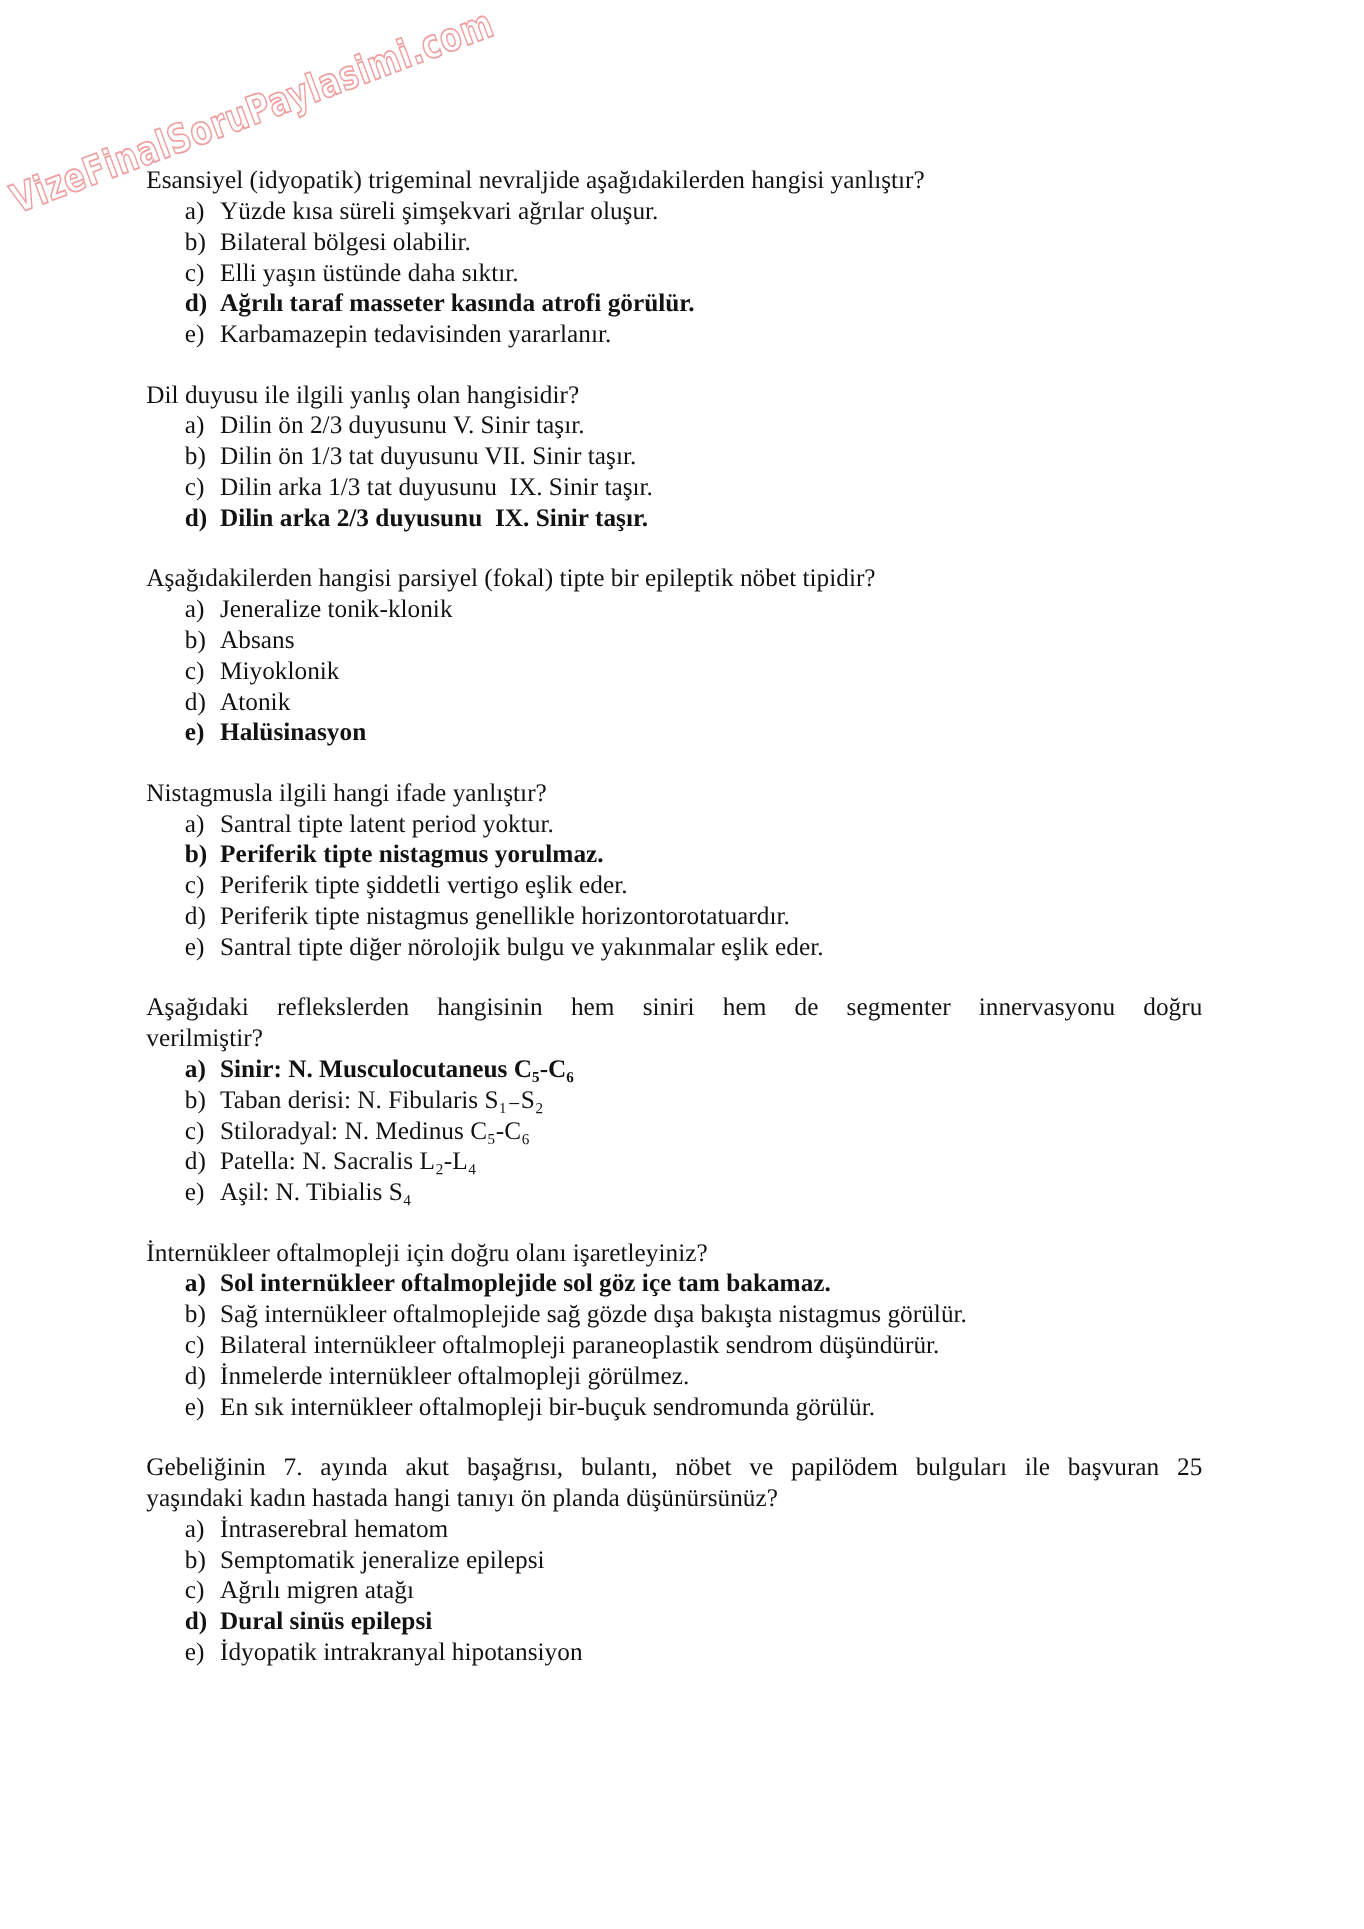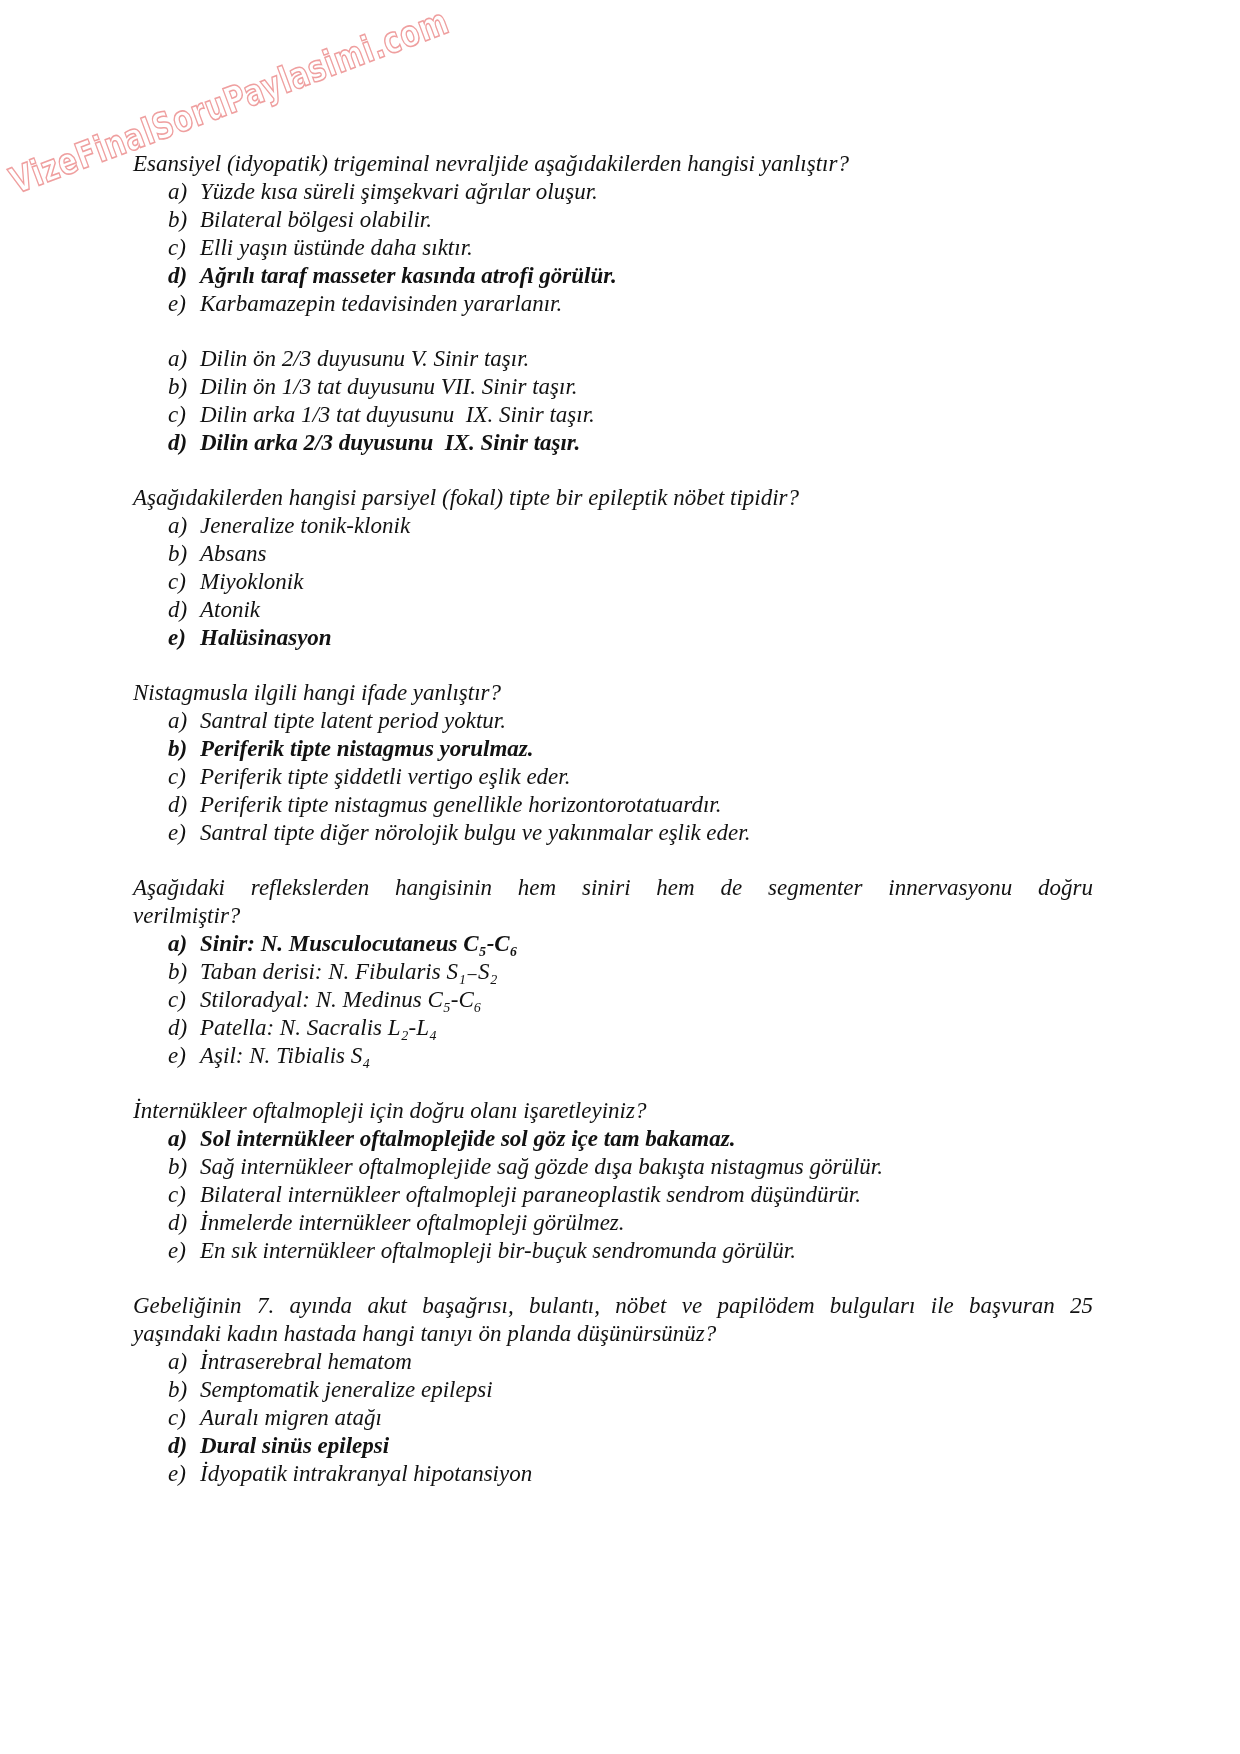--- a/index.html
+++ b/index.html
@@ -24,21 +24,21 @@
     letter-spacing: 1px;
   }
   .content {
     position: absolute;
     left: 133px;
     top: 150px;
     width: 960px;
     font-size: 23px;
     line-height: 28px;
   }
-  .question { margin-bottom: 27px; font-style: italic; }
+  .question { margin-bottom: 27px; }
   .q-line { display: block; }
   .q-line.justify {
     text-align: justify;
     text-align-last: justify;
   }
   ul.options { list-style: none; }
   li.option {
     display: flex;
     padding-left: 35px;
   }
@@ -86,20 +86,23 @@
         <span class="opt-text">Ağrılı taraf masseter kasında atrofi görülür.</span>
       </li>
       <li class="option">
         <span class="opt-letter">e)</span>
         <span class="opt-text">Karbamazepin tedavisinden yararlanır.</span>
       </li>
     </ul>
   </div>
 
   <div class="question">
+    <div class="q-text">
+      <span class="q-line">Dil duyusu ile ilgili yanlış olan hangisidir?</span>
+    </div>
     <ul class="options">
       <li class="option">
         <span class="opt-letter">a)</span>
         <span class="opt-text">Dilin ön 2/3 duyusunu V. Sinir taşır.</span>
       </li>
       <li class="option">
         <span class="opt-letter">b)</span>
         <span class="opt-text">Dilin ön 1/3 tat duyusunu VII. Sinir taşır.</span>
       </li>
       <li class="option">
@@ -235,21 +238,21 @@
       <li class="option">
         <span class="opt-letter">a)</span>
         <span class="opt-text">İntraserebral hematom</span>
       </li>
       <li class="option">
         <span class="opt-letter">b)</span>
         <span class="opt-text">Semptomatik jeneralize epilepsi</span>
       </li>
       <li class="option">
         <span class="opt-letter">c)</span>
-        <span class="opt-text">Auralı migren atağı</span>
+        <span class="opt-text">Ağrılı migren atağı</span>
       </li>
       <li class="option bold">
         <span class="opt-letter">d)</span>
         <span class="opt-text">Dural sinüs epilepsi</span>
       </li>
       <li class="option">
         <span class="opt-letter">e)</span>
         <span class="opt-text">İdyopatik intrakranyal hipotansiyon</span>
       </li>
     </ul>

